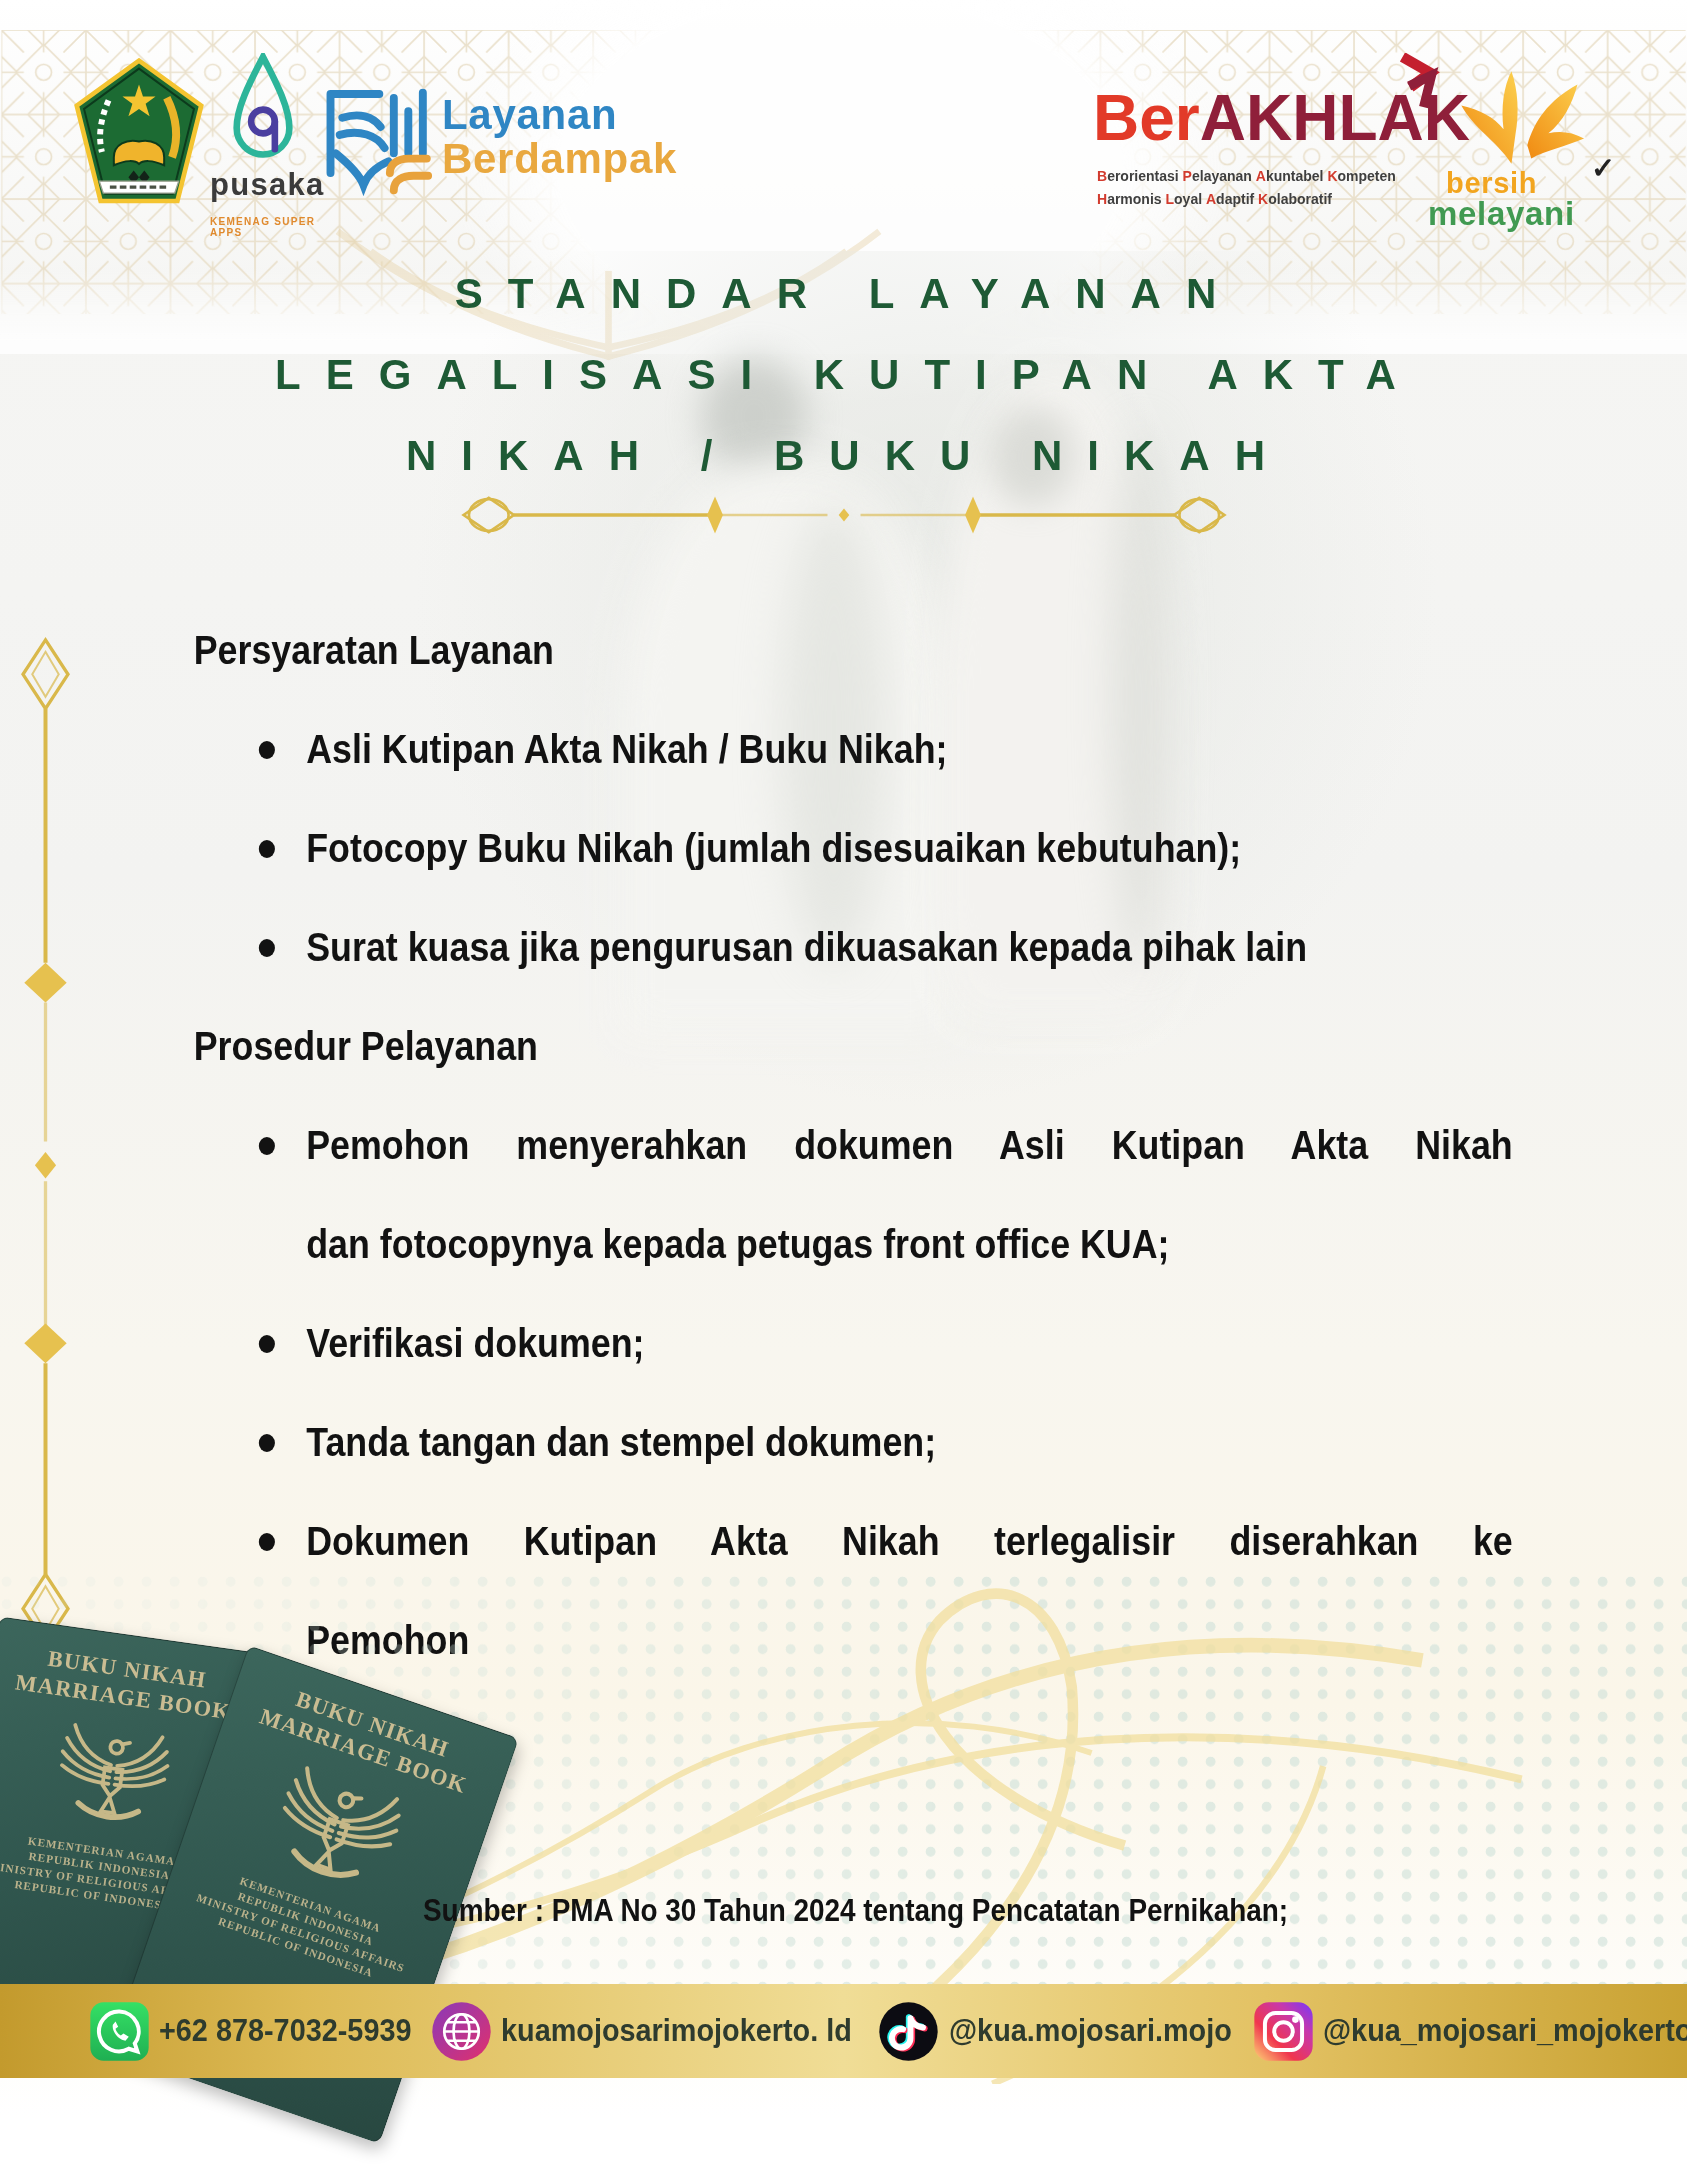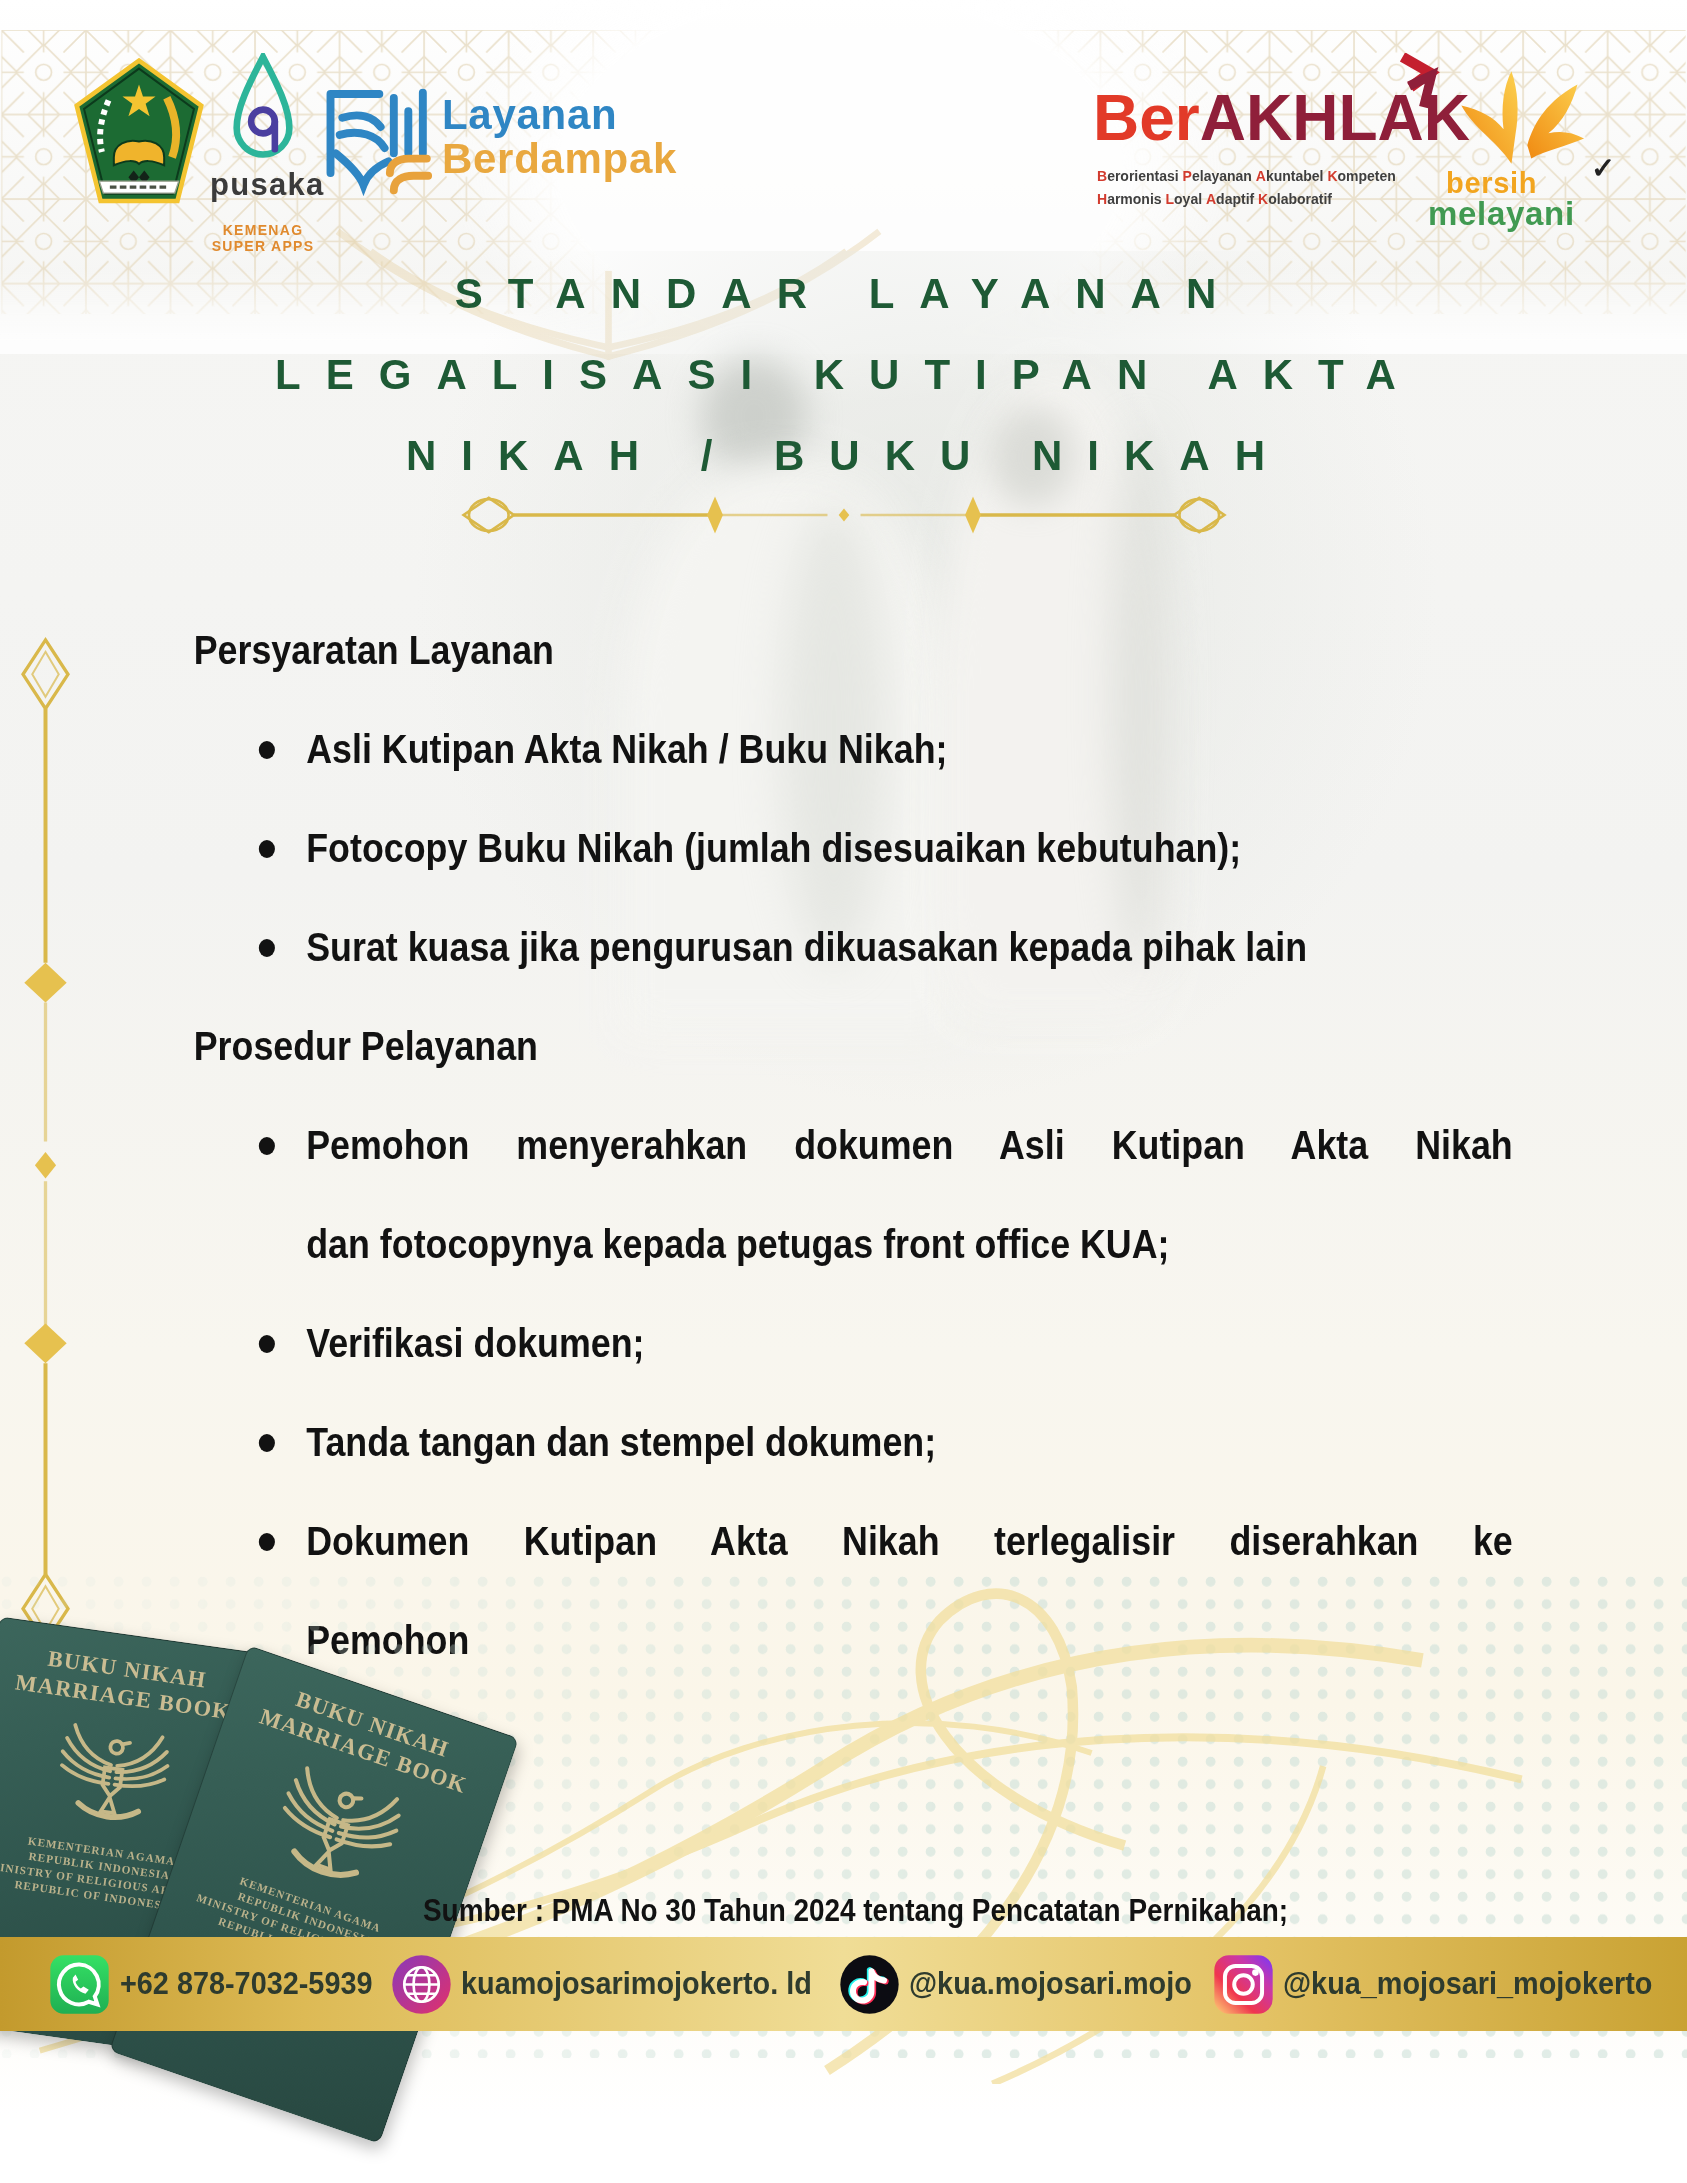--- a/index.html
+++ b/index.html
@@ -19,21 +19,21 @@
   .blob{position:absolute;border-radius:50%;}
   .groom-head{left:701px;top:357px;width:106px;height:119px;background:#aeb3ad;filter:blur(17px);opacity:.5;}
   .groom-body{left:622px;top:463px;width:331px;height:569px;background:#f5f5f2;border-radius:45% 45% 0 0;filter:blur(20px);opacity:.95;}
   .groom-shade{left:781px;top:503px;width:106px;height:463px;background:#d7dad4;filter:blur(22.5px);opacity:.5;}
   .bride-veil{left:939px;top:370px;width:232px;height:648px;background:#f4f3f0;border-radius:50% 50% 18% 18%;filter:blur(17px);opacity:.97;}
   .bride-edge{left:1111px;top:423px;width:60px;height:543px;background:#cfd2cc;filter:blur(20px);opacity:.5;}
   .bride-head{left:989px;top:407px;width:86px;height:99px;background:#b7bbb4;filter:blur(16px);opacity:.4;}
   
   .hdr{position:absolute;}
   .pusaka-name{font-size:31px;font-weight:700;color:#3b3b3b;letter-spacing:1.3px;text-align:right;}
-  .pusaka-tag{font-size:14px;font-weight:700;color:#e08a2e;letter-spacing:1.3px;text-align:center;margin-top:19px;}
+  .pusaka-tag{font-size:10px;font-weight:700;color:#e08a2e;letter-spacing:1.3px;text-align:left;margin-top:13px;}
   .kb-line1{font-size:42px;font-weight:700;color:#2f86c4;letter-spacing:0.7px;}
   .kb-line2{font-size:42px;font-weight:700;color:#e9a83f;letter-spacing:0.7px;margin-top:-4px;}
   .berakhlak{font-size:64px;font-weight:700;letter-spacing:0px;line-height:66px;}
   .berakhlak .pre{color:#e23a28;}
   .berakhlak .rest{color:#8f1f3a;}
   .ba-tag{font-size:14px;font-weight:700;color:#3f3f3f;line-height:23px;}
   .tw{display:inline-block;}
   .tw::first-letter{color:#d23b2e;}
   .bm-word1{font-size:29px;font-weight:700;color:#f2a51f;letter-spacing:0.7px;}
   .bm-word2{font-size:33px;font-weight:700;color:#419a52;margin-top:-5.3px;letter-spacing:0.7px;}
@@ -68,23 +68,23 @@
     display:flex;flex-direction:column;align-items:center;
     font-family:"Liberation Serif",serif;color:#c9bc92;text-align:center;}
   .book-back{left:-30px;top:1633px;width:265px;height:407px;transform:rotate(8deg);}
   .book-front{left:171px;top:1680px;width:284px;height:427px;transform:rotate(19deg);}
   .book-title{margin-top:20px;font-size:22.5px;font-weight:700;letter-spacing:1.3px;line-height:28px;}
   .book-org{margin-top:12px;font-size:11.2px;font-weight:700;letter-spacing:1px;line-height:15px;opacity:.9;}
   
   .source{position:absolute;left:423px;top:1893px;font-size:31px;font-weight:700;color:#121212;
     transform:scaleX(.9);transform-origin:0 0;white-space:nowrap;}
   
-  .footer-bar{position:absolute;left:0;top:1937px;width:1687px;height:94px;
+  .footer-bar{position:absolute;left:0;top:1984px;width:1687px;height:94px;
     background:linear-gradient(90deg,#c39a2d 0%,#ddba55 18%,#f0dd96 50%,#e3c264 75%,#c9a233 100%);
-    display:flex;align-items:center;justify-content:center;padding:0 46px 0 89px;box-sizing:border-box;}
+    display:flex;align-items:center;justify-content:flex-start;padding:0 46px 0 89px;box-sizing:border-box;}
   .fitem{display:flex;align-items:center;gap:9.3px;}
   .flabel{font-size:31px;font-weight:700;color:#2e3b2e;transform:scaleX(.93);transform-origin:0 50%;white-space:nowrap;}
 </style>
 </head>
 <body>
 
 <div class="poster">
 
   <div class="lattice-band">
     <svg width="1687" height="284" viewBox="0 0 2550 430">

